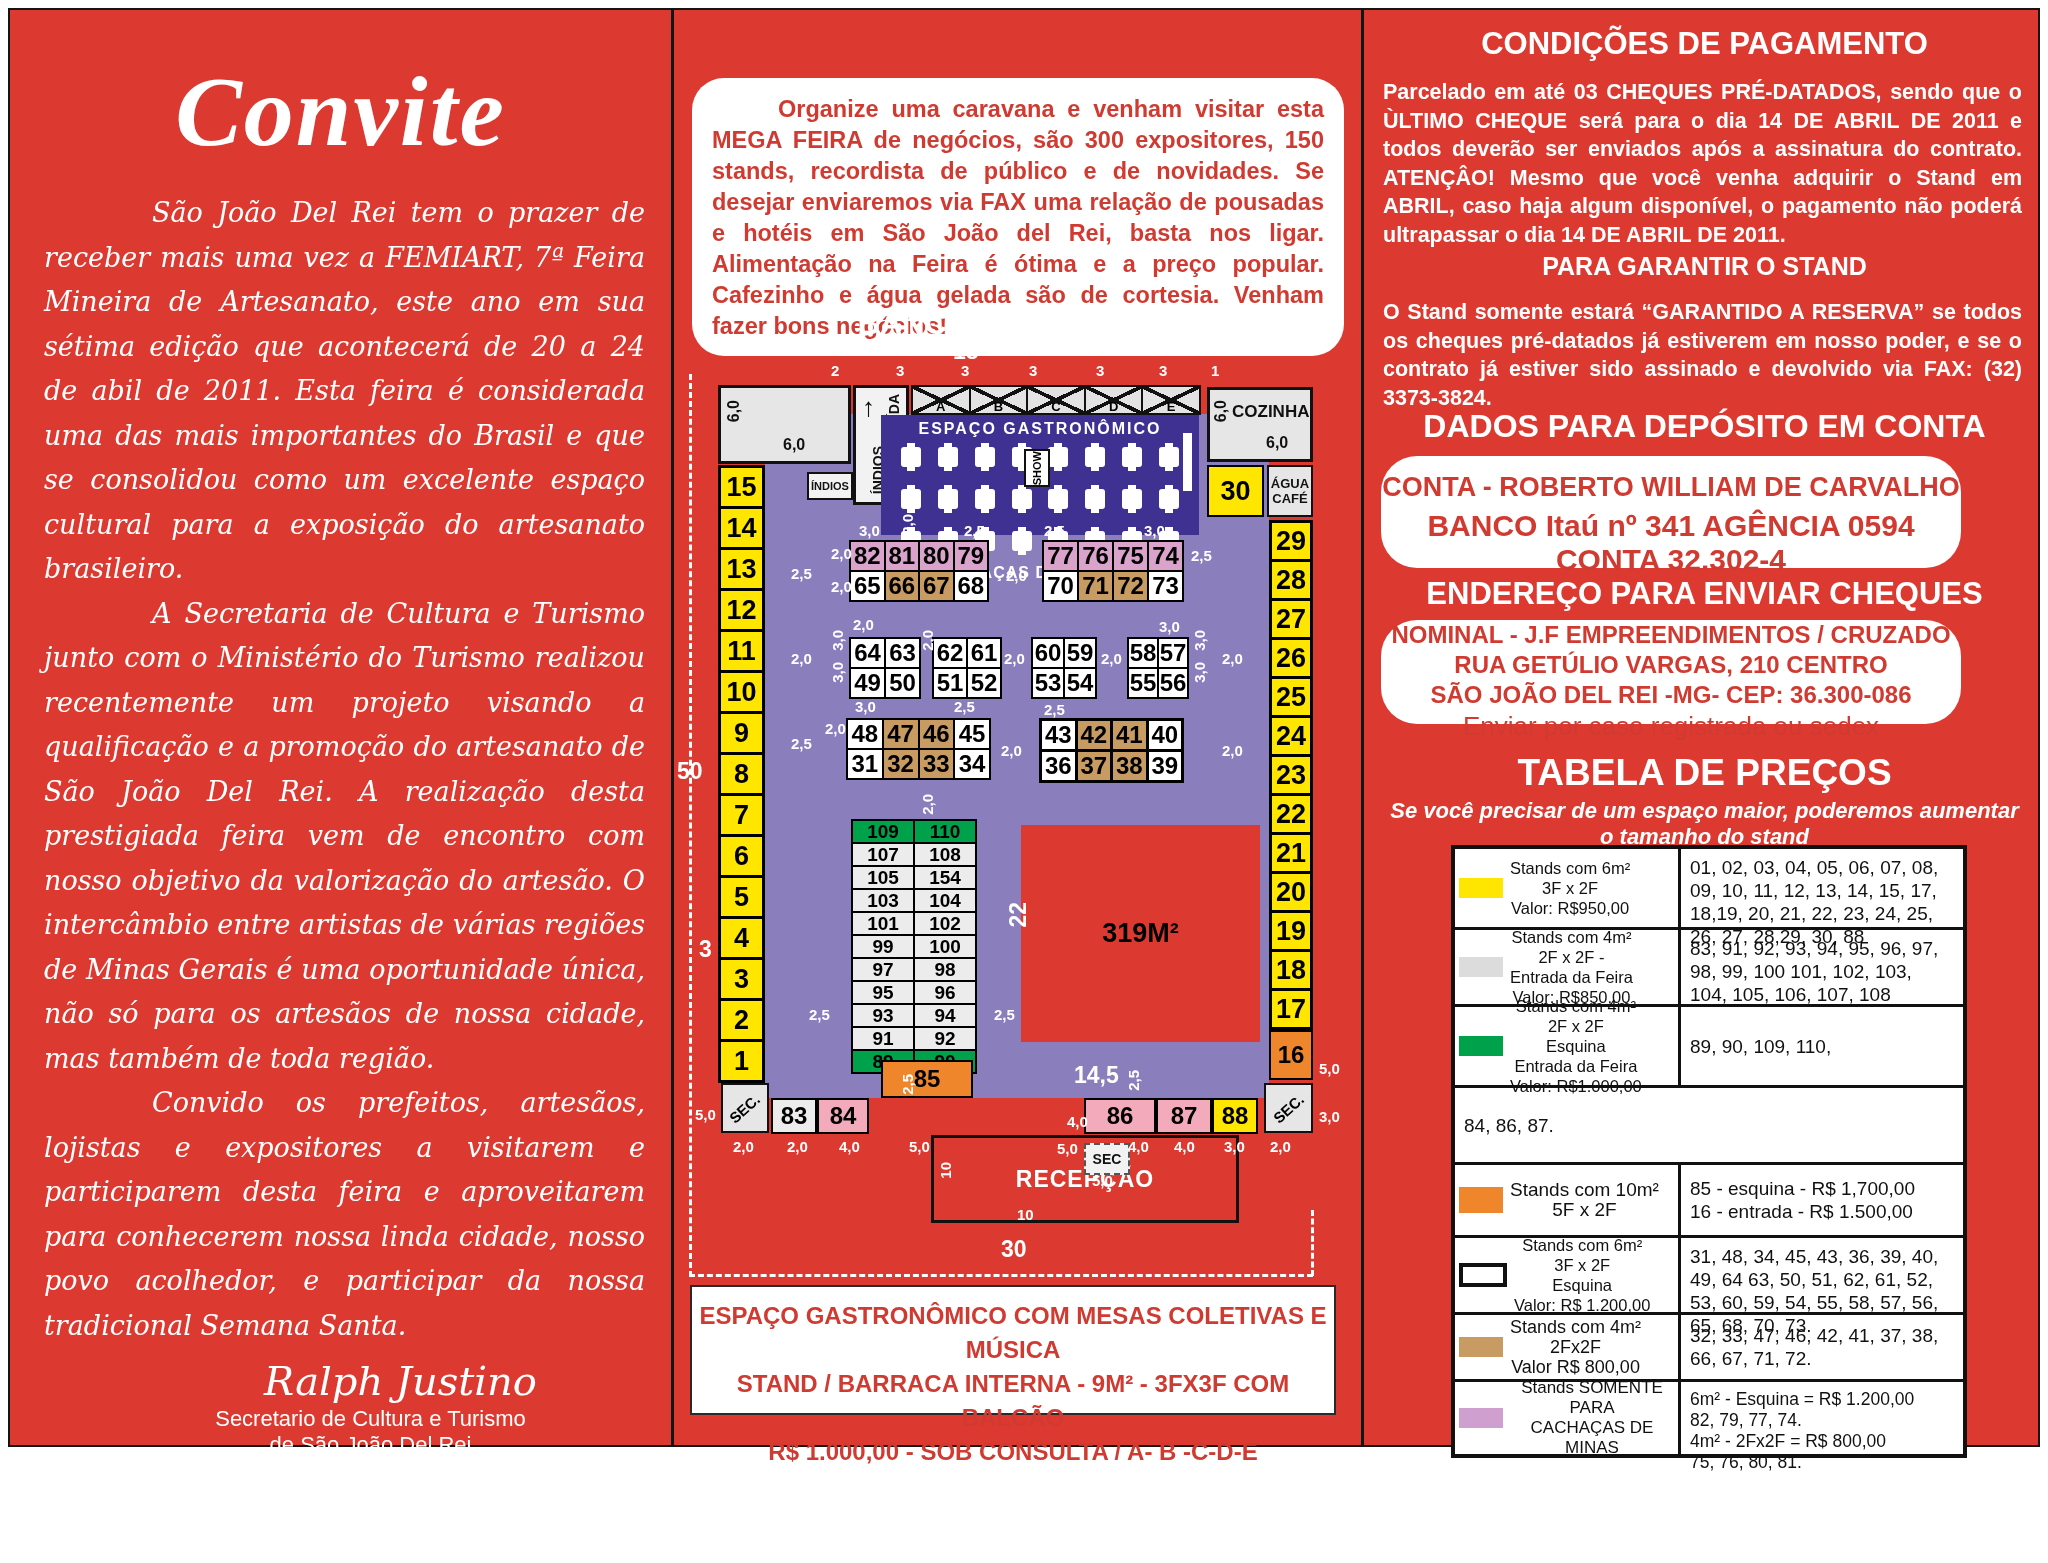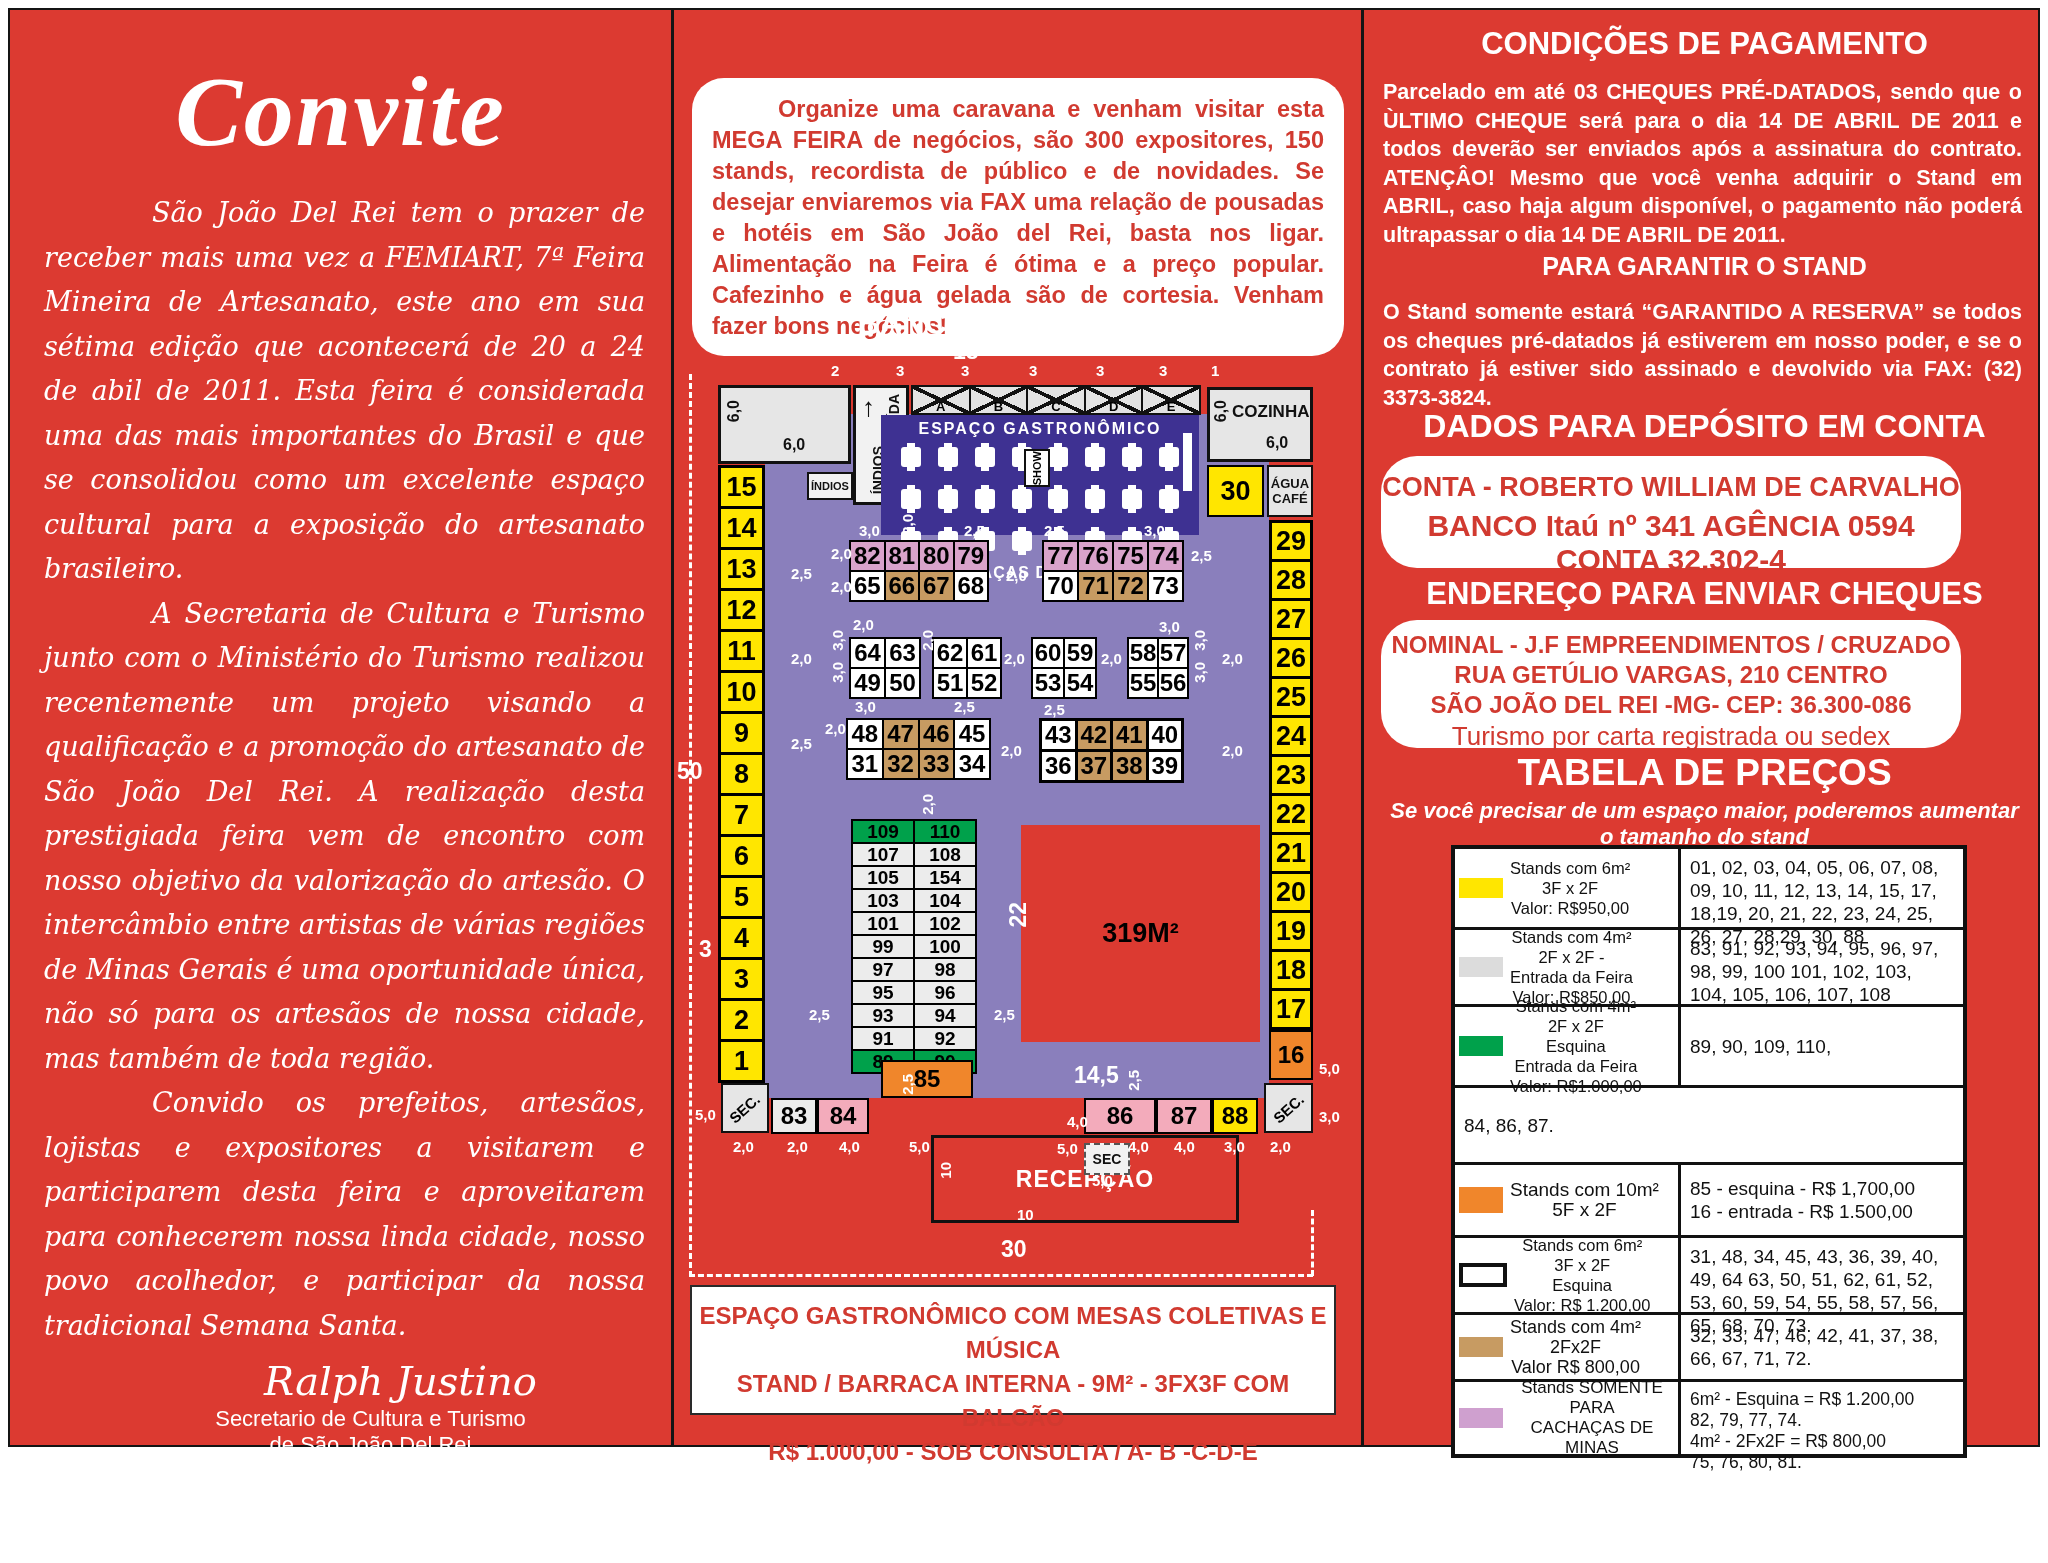--- a/index.html
+++ b/index.html
@@ -393,25 +393,25 @@
       <div class="rp-h" style="top:16px;font-size:31px">CONDIÇÕES DE PAGAMENTO</div>
       <div class="rp-p" style="top:68px">Parcelado em até 03 CHEQUES PRÉ-DATADOS, sendo que o ÙLTIMO CHEQUE será para o dia 14 DE ABRIL DE 2011 e todos deverão ser enviados após a assinatura do contrato. ATENÇÂO! Mesmo que você venha adquirir o Stand em ABRIL, caso haja algum disponível, o pagamento não poderá ultrapassar o dia 14 DE ABRIL DE 2011.</div>
       <div class="rp-h" style="top:242px;font-size:25px">PARA GARANTIR O STAND</div>
       <div class="rp-p" style="top:288px">O Stand somente estará “GARANTIDO A RESERVA” se todos os cheques pré-datados já estiverem em nosso poder,  e se o contrato já estiver sido assinado e devolvido via FAX: (32) 3373-3824.</div>
       <div class="rp-h" style="top:398px;font-size:32px">DADOS PARA DEPÓSITO EM CONTA</div>
       <div class="wbox" style="top:446px;height:112px;padding-top:16px">
         <div style="font-size:27px;font-weight:bold">CONTA - ROBERTO WILLIAM DE CARVALHO</div>
         <div style="font-size:30px;font-weight:bold;margin-top:6px">BANCO Itaú nº 341 AGÊNCIA 0594 CONTA 32.302-4</div>
       </div>
       <div class="rp-h" style="top:566px;font-size:31px">ENDEREÇO PARA ENVIAR CHEQUES</div>
-      <div class="wbox" style="top:610px;height:128px;padding-top:10px">
+      <div class="wbox" style="top:610px;height:104px;">
         <div style="font-size:24px;font-weight:bold;line-height:30px">NOMINAL  - J.F EMPREENDIMENTOS / CRUZADO</div>
         <div style="font-size:24px;font-weight:bold;line-height:30px">RUA GETÚLIO VARGAS, 210 CENTRO</div>
         <div style="font-size:24px;font-weight:bold;line-height:30px">SÃO JOÃO DEL REI -MG- CEP: 36.300-086</div>
-        <div style="font-size:26px;line-height:32px">Turismo por carta registrada ou sedex</div>
+        <div style="font-size:26px;line-height:32px">Enviar por caso registrada ou sedex</div>
       </div>
       <div class="rp-h" style="top:742px;font-size:37px">TABELA DE PREÇOS</div>
       <div class="rp-h" style="top:788px;font-size:22px;line-height:26px;white-space:pre-line;font-style:italic">Se você precisar de um espaço maior, poderemos aumentar
 o tamanho do stand</div>
 
       <div class="ptable">
         <div class="prow" style="height:78px">
           <div class="pleft">
               <span class="sw sw-y"></span>
               <span class="pltext">Stands com 6m²

